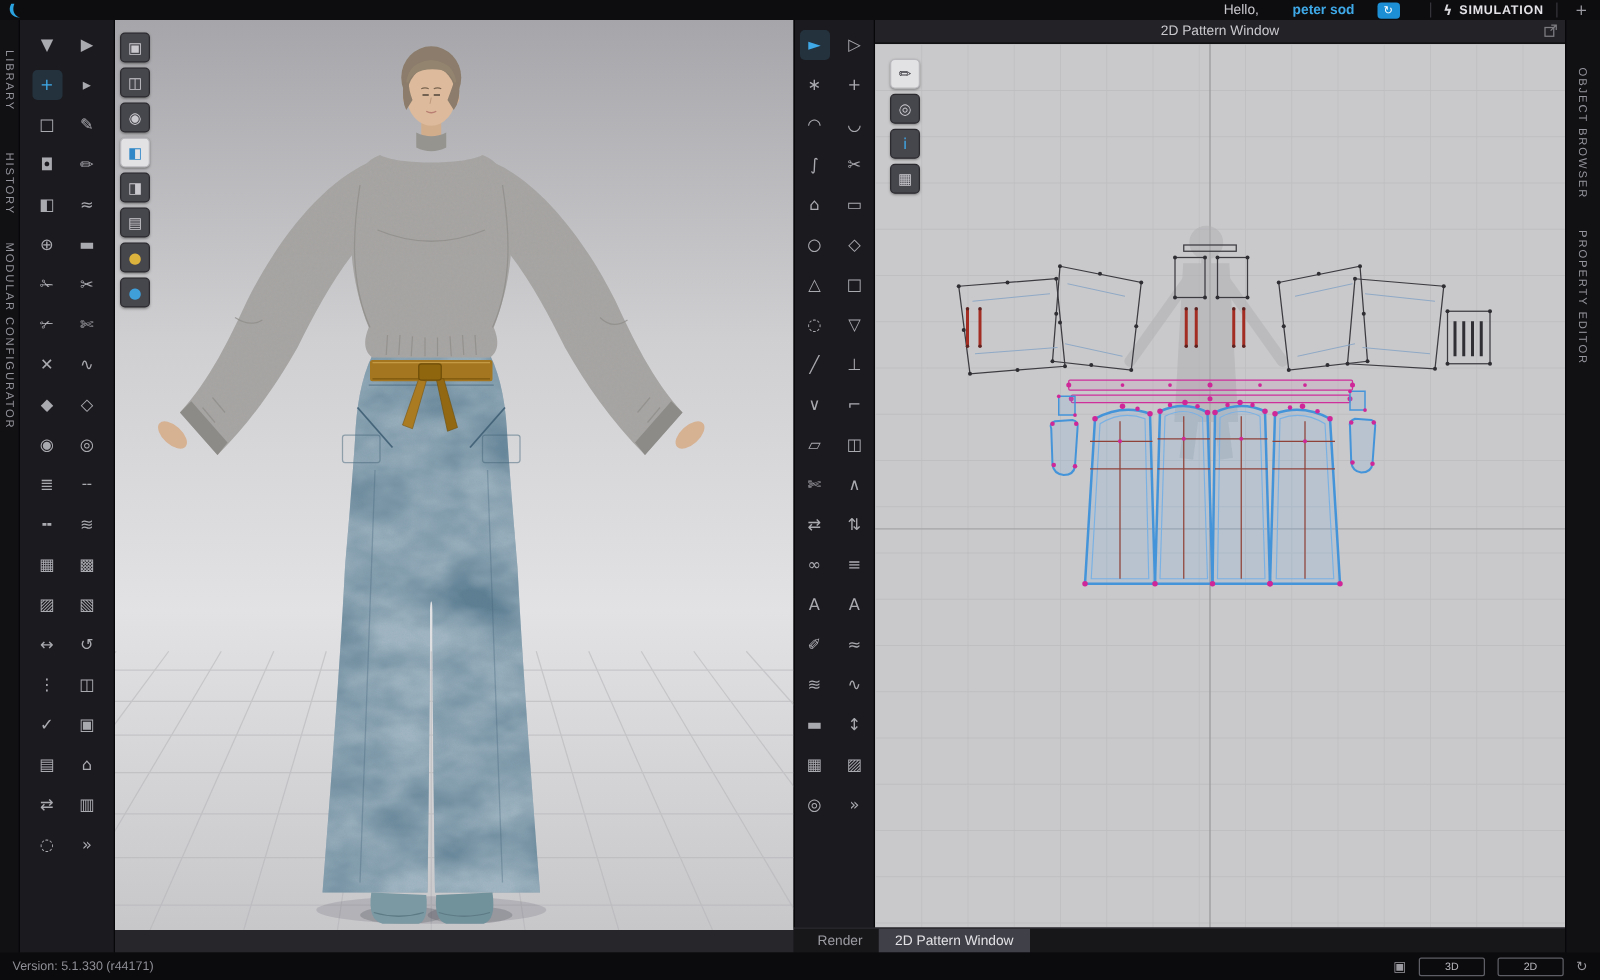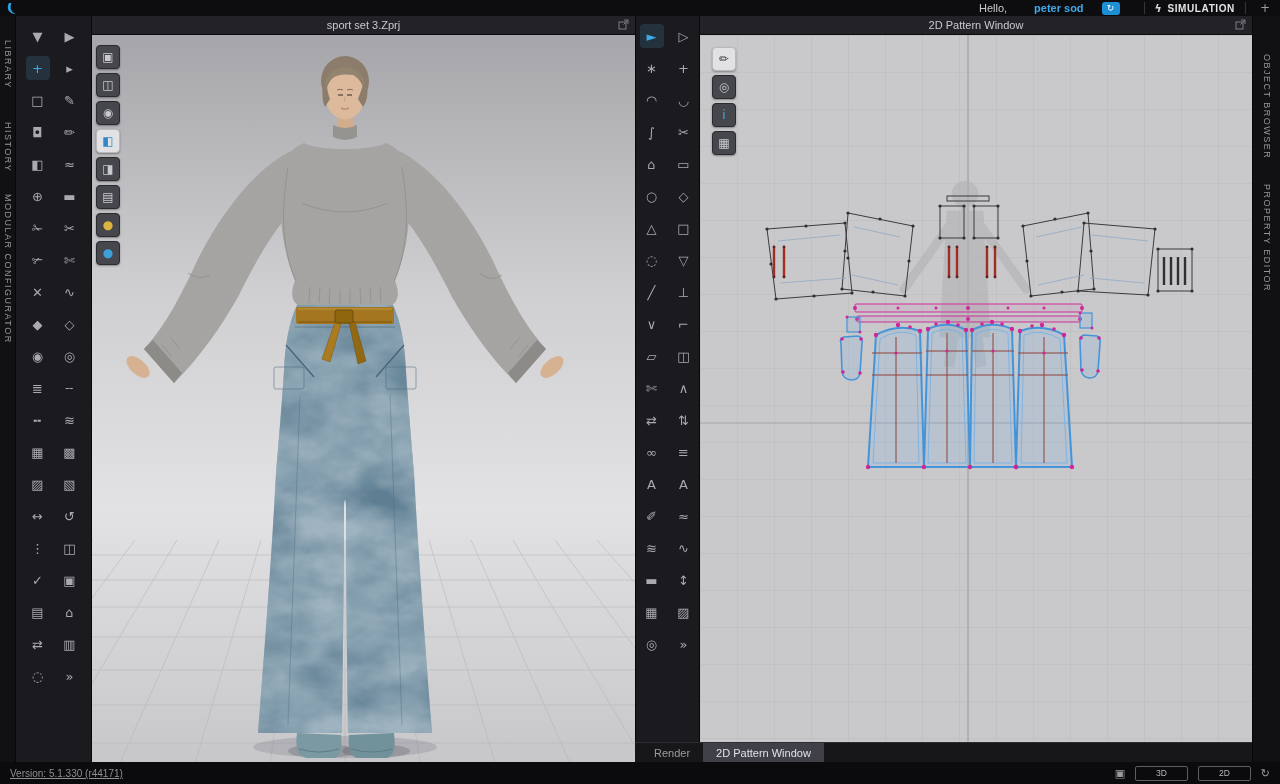--- a/index.html
+++ b/index.html
@@ -53,21 +53,21 @@
   .win-2d .win-content{width:552px;height:708px;}
   .scene{display:block;}
 
   
   .tabs-row{position:absolute;left:635px;top:742px;width:617px;height:20px;background:#17171a;border-top:1px solid #2c2c31;display:flex;align-items:stretch;box-sizing:border-box;padding-left:6px;}
   .tab{display:flex;align-items:center;padding:0 13px;font-size:11px;color:#9b9ba2;cursor:default;}
   .tab.active{background:#404048;color:#e2e2e6;}
 
   
   .status-bar{position:absolute;left:0;top:762px;width:1280px;height:22px;background:#0b0b0d;display:flex;align-items:center;justify-content:space-between;padding:0 10px;box-sizing:border-box;}
-  .status-bar .version{font-size:10px;color:#8e8e96;text-decoration:underline;}
+  .status-bar .version{font-size:10px;color:#8e8e96;}
   .sb-right{display:flex;align-items:center;gap:10px;}
   .sb-ic{font-family:"DejaVu Sans",sans-serif;color:#9a9aa0;font-size:11px;cursor:default;}
   .dim-box{border:1px solid #5e5e66;border-radius:2px;font-size:8.5px;color:#b6b6bc;height:13px;line-height:13px;padding:0 20px;cursor:default;}
 </style>
 </head>
 <body>
 
 <div class="app">
 
   <header class="top-bar">
@@ -219,27 +219,20 @@
       </div>
       <div class="tool-btn">
         <span class="glyph">◌</span>
       </div>
       <div class="tool-btn">
         <span class="glyph">»</span>
       </div>
     </div>
 
   <section class="window win-3d">
-    <div class="title-bar">
-      <span>sport set 3.Zprj</span>
-      <svg class="popout" viewBox="0 0 11 11">
-          <rect x="1" y="3" width="7" height="7" fill="none" stroke="#9a9aa0"></rect>
-          <path d="M6 1h4v4M10 1L5.5 5.5" fill="none" stroke="#9a9aa0"></path>
-        </svg>
-    </div>
     <div class="win-content">
       <svg class="scene" width="543" height="728" viewBox="0 0 543 728">
         <defs>
           <linearGradient id="bgG" x1="0" y1="0" x2="0" y2="1">
             <stop offset="0" stop-color="#a6a6aa"></stop>
               <stop offset="0.35" stop-color="#cfcfd2"></stop>
             <stop offset="0.65" stop-color="#e2e2e4"></stop>
               <stop offset="1" stop-color="#c7c7ca"></stop>
           </linearGradient>
           <filter id="fHeather" x="-5%" y="-5%" width="110%" height="110%">

